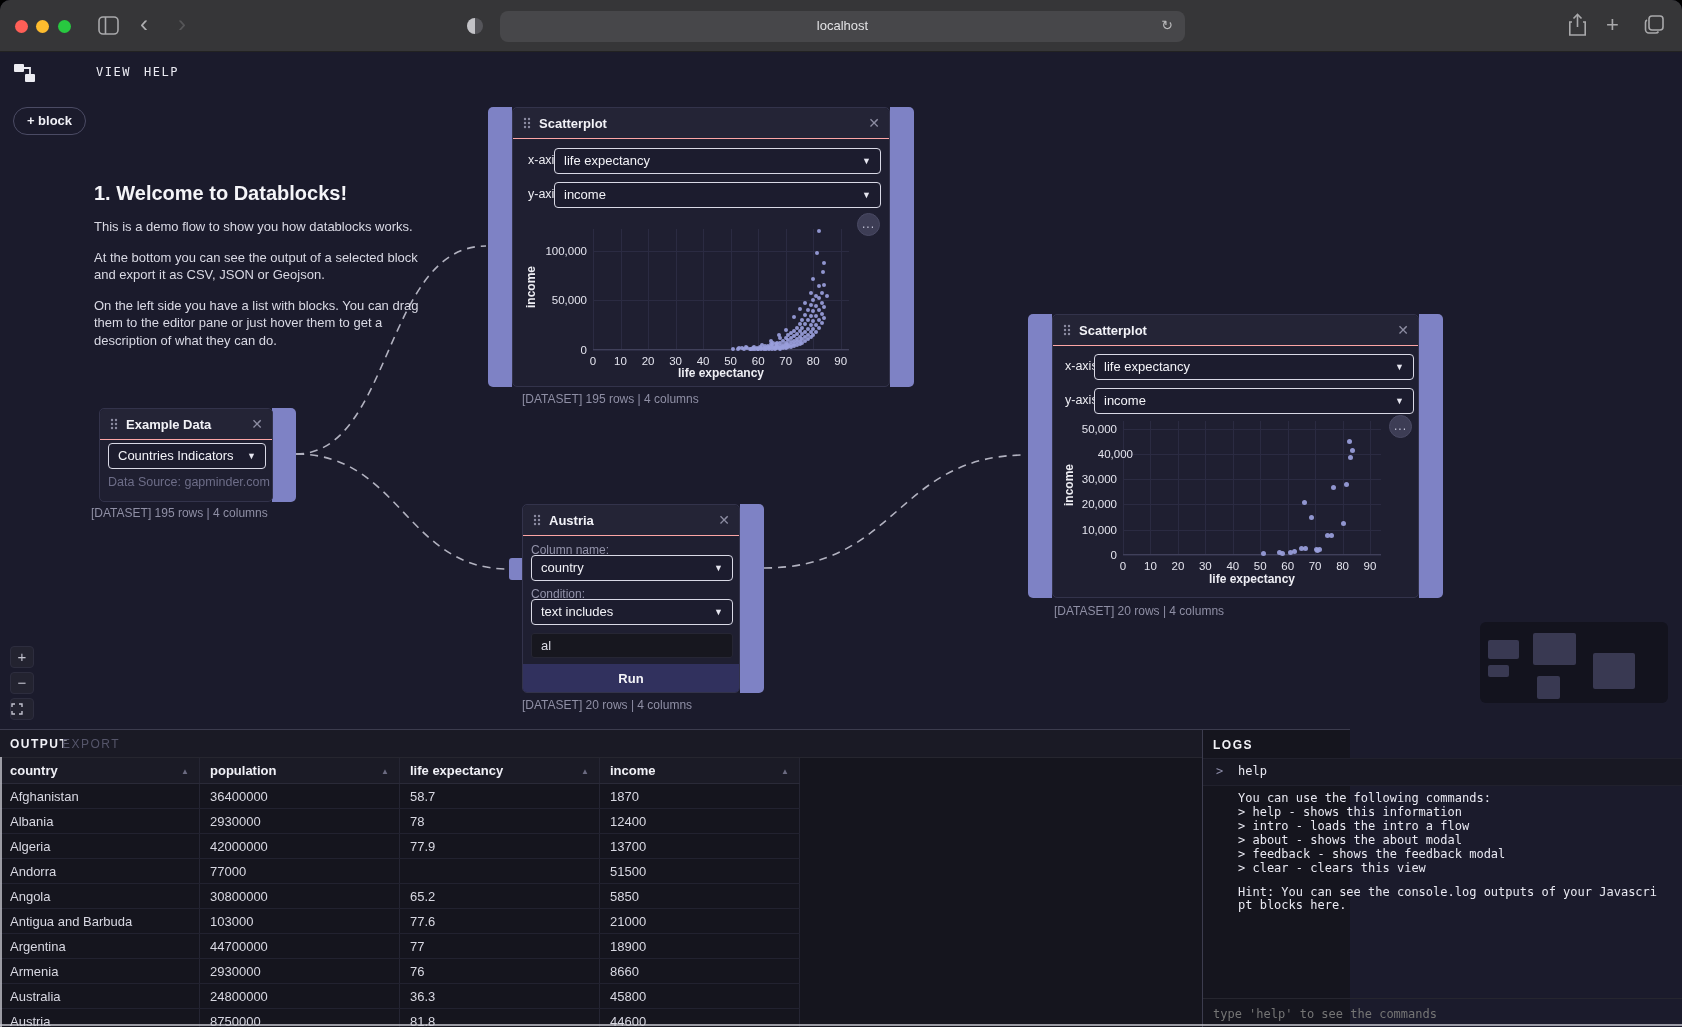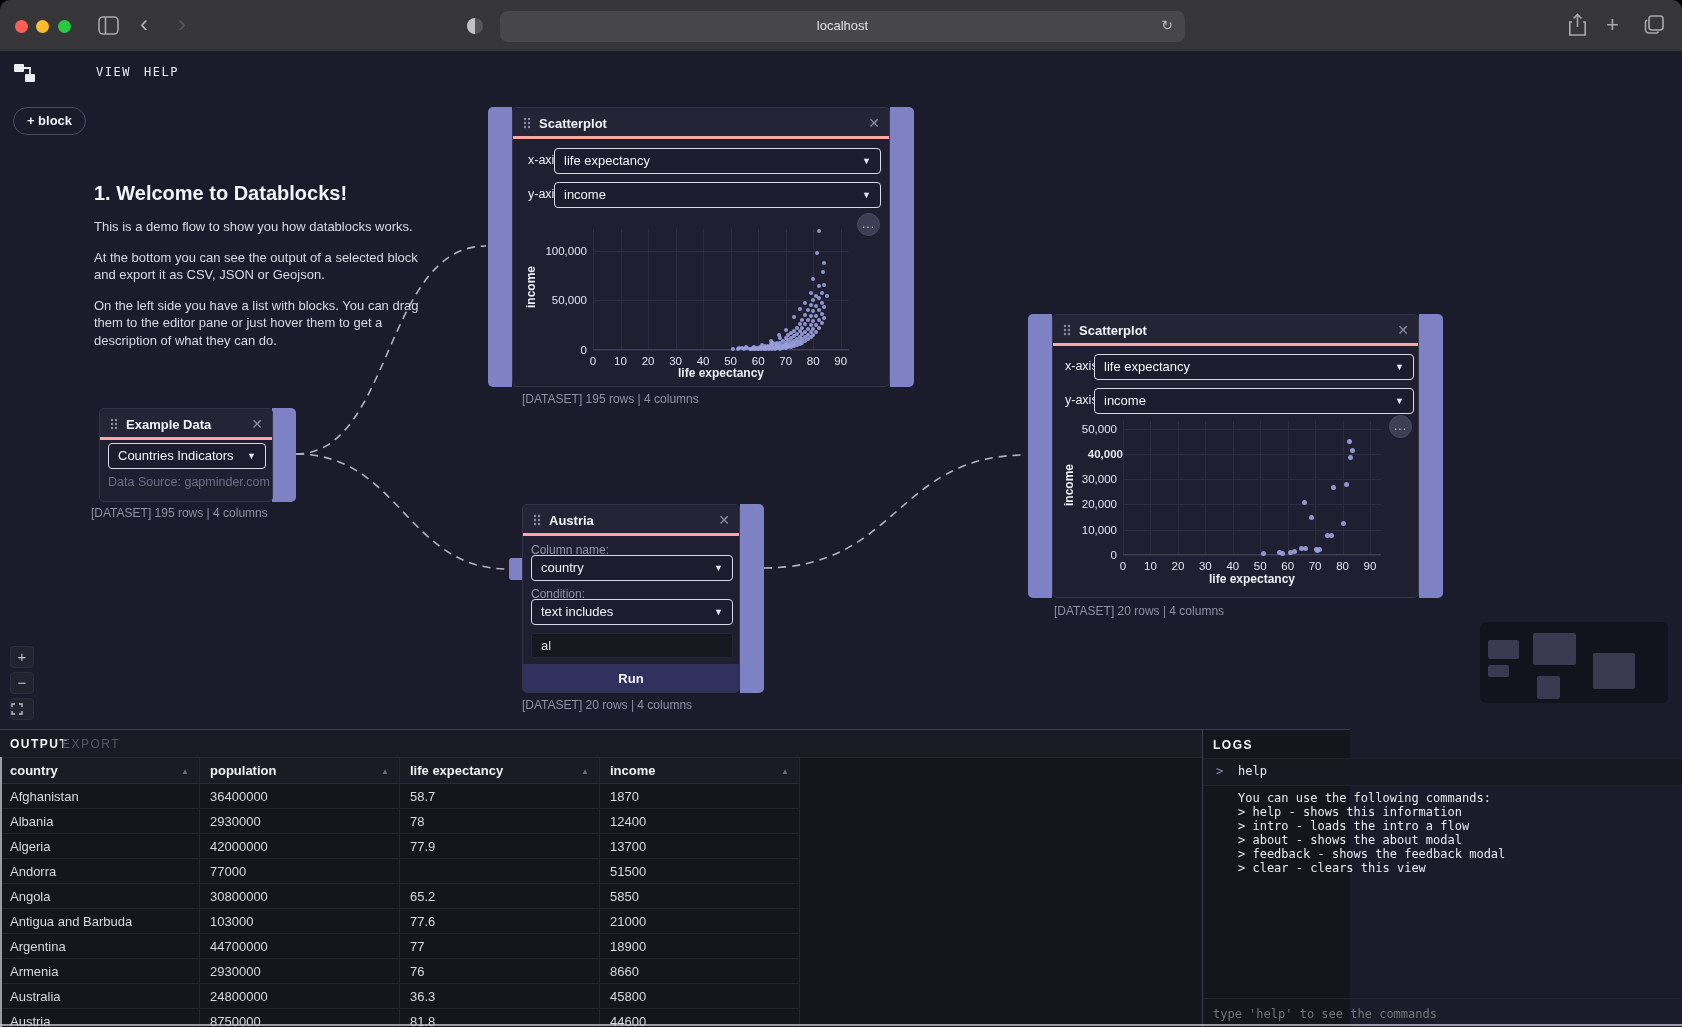--- a/index.html
+++ b/index.html
@@ -37,21 +37,21 @@
   #wires{position:absolute;left:0;top:-94px;width:1682px;height:1027px;pointer-events:none;}
   #addblock{position:absolute;left:13px;top:13px;width:73px;height:28px;border:1px solid #4b4b64;border-radius:15px;
             background:transparent;color:#f0f0f6;font-size:13px;font-weight:700;text-align:center;line-height:26px;}
   
   #welcome{position:absolute;left:94px;top:88px;width:345px;}
   #welcome h1{margin:0 0 13px 0;font-size:20px;font-weight:700;color:#f4f4f8;}
   #welcome p{margin:0 0 13px 0;font-size:13px;line-height:17.5px;color:#d9d9e4;}
 
   
   .node{position:absolute;background:#1f1f31;border:1px solid #33334b;border-radius:5px;}
-  .nhead{position:absolute;left:0;top:0;right:0;height:31px;background:#242436;border-bottom:3px solid #fca5a5;
+  .nhead{position:absolute;left:0;top:0;right:0;height:31px;background:#242436;border-bottom:1px solid #fca5a5;
          border-radius:5px 5px 0 0;}
   .grip{position:absolute;left:10px;top:9px;}
   .ntitle{position:absolute;left:26px;top:8px;font-size:13px;font-weight:600;color:#f2f2f7;}
   .nclose{position:absolute;right:9px;top:7px;font-size:14px;color:#8d8da2;}
   .bar{position:absolute;background:#7e82c5;}
   .sel{position:absolute;height:26px;border:1px solid #d9d9e6;border-radius:4px;background:#1c1c2e;
        font-size:13px;color:#f2f2f7;line-height:24px;padding-left:9px;}
   .sel .chev{position:absolute;right:9px;top:0;font-size:9px;line-height:24px;color:#e6e6f0;}
   .flabel{position:absolute;font-size:12px;color:#9494ab;}
   .axlab{position:absolute;font-size:12.5px;color:#ededf3;}
@@ -551,21 +551,21 @@
           <div class="xtick" style="left: 167.8px; top: 245px;">40</div>
           <div class="xtick" style="left: 195.2px; top: 245px;">50</div>
           <div class="xtick" style="left: 222.7px; top: 245px;">60</div>
           <div class="xtick" style="left: 250.1px; top: 245px;">70</div>
           <div class="xtick" style="left: 277.6px; top: 245px;">80</div>
           <div class="xtick" style="left: 305px; top: 245px;">90</div>
           <div class="ytick" style="left: 4px; top: 234px;">0</div>
           <div class="ytick" style="left: 4px; top: 208.7px;">10,000</div>
           <div class="ytick" style="left: 4px; top: 183.4px;">20,000</div>
           <div class="ytick" style="left: 4px; top: 158.2px;">30,000</div>
-          <div class="ytick" style="left: 10px; top: 132.9px; font-weight: bold;">40,000</div>
+          <div class="ytick" style="left: 20px; top: 132.9px;">40,000</div>
           <div class="ytick" style="left: 4px; top: 107.6px;">50,000</div>
         </div>
       <div class="morebtn" style="left:336px;top:100px;">...</div>
     </div>
     <div id="cap-sp2" class="caption">[DATASET] 20 rows | 4 columns</div>
 
     <div id="zoom-in" class="zbtn">+</div>
     <div id="zoom-out" class="zbtn">−</div>
     <div id="fit-view" class="zbtn">
       <svg width="12" height="12" viewBox="0 0 12 12" style="margin-top:4px;">
@@ -667,20 +667,24 @@
       <div id="logbody" class="mono">
           <div class="logcmd"><span class="gut">&gt;</span><span>help</span></div>
           <div class="logout">
             <div>You can use the following commands:</div>
             <div>&gt; help - shows this information</div>
             <div>&gt; intro - loads the intro a flow</div>
             <div>&gt; about - shows the about modal</div>
             <div>&gt; feedback - shows the feedback modal</div>
             <div>&gt; clear - clears this view</div>
           </div>
+          <div class="loghint">
+            <div>Hint: You can see the console.log outputs of your Javascri</div>
+            <div>pt blocks here.</div>
+          </div>
         </div>
       <input id="logs-input" placeholder="type 'help' to see the commands" style="">
     </div>
   </div>
 
   <div id="sb-left"></div>
   <div id="sb-bottom"></div>
 </div>
 
 </body></html>

